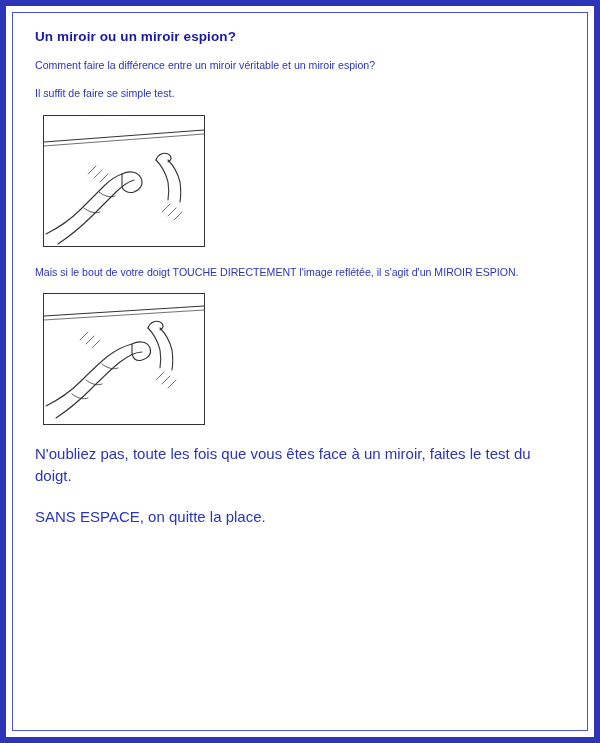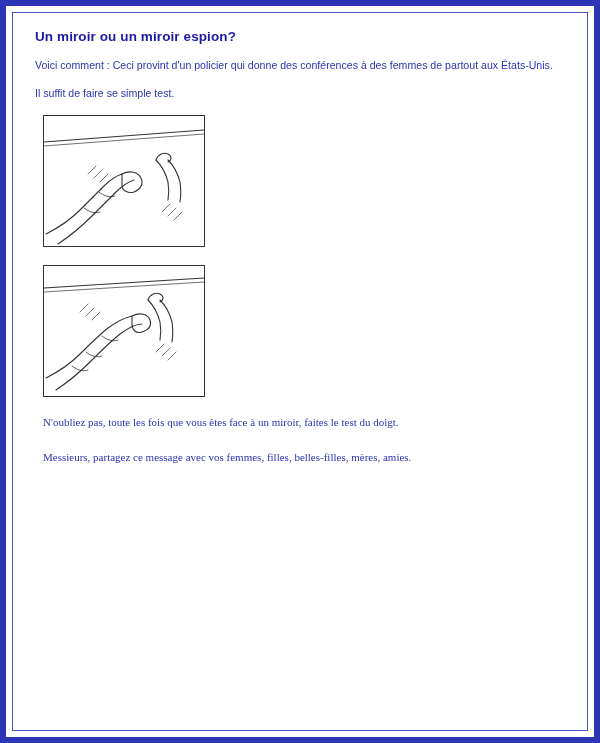--- a/index.html
+++ b/index.html
@@ -57,36 +57,35 @@
     border: 1px solid #333333;
     background: #ffffff;
     position: relative;
     overflow: hidden;
   }
   .figure svg {
     display: block;
   }
   .closing {
     color: #2b35b5;
-    font-size: 11px;
+    font-size: 15px;
     line-height: 1.45;
-    margin: 0 0 19px 8px;
-    font-family: Liberation Serif, serif;
+    margin: 0 0 19px 0;
   }
 </style>
 </head>
 <body>
 
 <div class="page">
   <div class="inner">
     <div class="content">
 
       <div class="title">Un miroir ou un miroir espion?</div>
 
-      <p class="para">Voici comment : Ceci provint d'un policier qui donne des conférences à des femmes de partout aux États-Unis.</p>
+      <p class="para">Comment faire la différence entre un miroir véritable et un miroir espion?</p>
       <p class="para">Il suffit de faire se simple test.</p>
 
       <div class="figure">
         <svg width="160" height="130" viewBox="0 0 160 130" xmlns="http://www.w3.org/2000/svg">
           <g fill="none" stroke="#333333" stroke-width="1.1" stroke-linecap="round" stroke-linejoin="round">
 
             <path d="M0 26 L160 14"></path>
             <path d="M0 30 L160 18" stroke-width="0.7"></path>
 
             <path d="M2 118 C14 112 26 104 36 94 C44 86 52 78 60 70 C66 64 72 60 78 58"></path>
@@ -102,20 +101,21 @@
             <path d="M44 58 L52 50" stroke-width="0.7"></path>
             <path d="M50 62 L58 54" stroke-width="0.7"></path>
             <path d="M56 66 L64 58" stroke-width="0.7"></path>
             <path d="M118 96 L126 88" stroke-width="0.7"></path>
             <path d="M124 100 L132 92" stroke-width="0.7"></path>
             <path d="M130 104 L138 96" stroke-width="0.7"></path>
           </g>
         </svg>
       </div>
 
+      <p class="para">Mais si le bout de votre doigt TOUCHE DIRECTEMENT l'image reflétée, il s'agit d'un MIROIR ESPION.</p>
 
       <div class="figure">
         <svg width="160" height="130" viewBox="0 0 160 130" xmlns="http://www.w3.org/2000/svg">
           <g fill="none" stroke="#333333" stroke-width="1.1" stroke-linecap="round" stroke-linejoin="round">
 
             <path d="M0 22 L160 12"></path>
             <path d="M0 26 L160 16" stroke-width="0.7"></path>
 
             <path d="M2 112 C14 106 26 98 36 88 C44 80 54 70 64 62 C72 56 80 52 88 50"></path>
             <path d="M12 124 C24 116 36 106 46 96 C56 86 66 76 76 68 C84 62 92 58 98 58"></path>
@@ -132,17 +132,17 @@
             <path d="M42 50 L50 42" stroke-width="0.7"></path>
             <path d="M48 54 L56 46" stroke-width="0.7"></path>
             <path d="M112 86 L120 78" stroke-width="0.7"></path>
             <path d="M118 90 L126 82" stroke-width="0.7"></path>
             <path d="M124 94 L132 86" stroke-width="0.7"></path>
           </g>
         </svg>
       </div>
 
       <p class="closing">N'oubliez pas, toute les fois que vous êtes face à un miroir, faites le test du doigt.</p>
-      <p class="closing">Messieurs,  partagez ce message avec vos femmes, filles, belles-filles, mères, amies.</p>
+      <p class="closing">SANS ESPACE, on quitte la place.</p>
 
     </div>
   </div>
 </div>
 
 </body></html>

